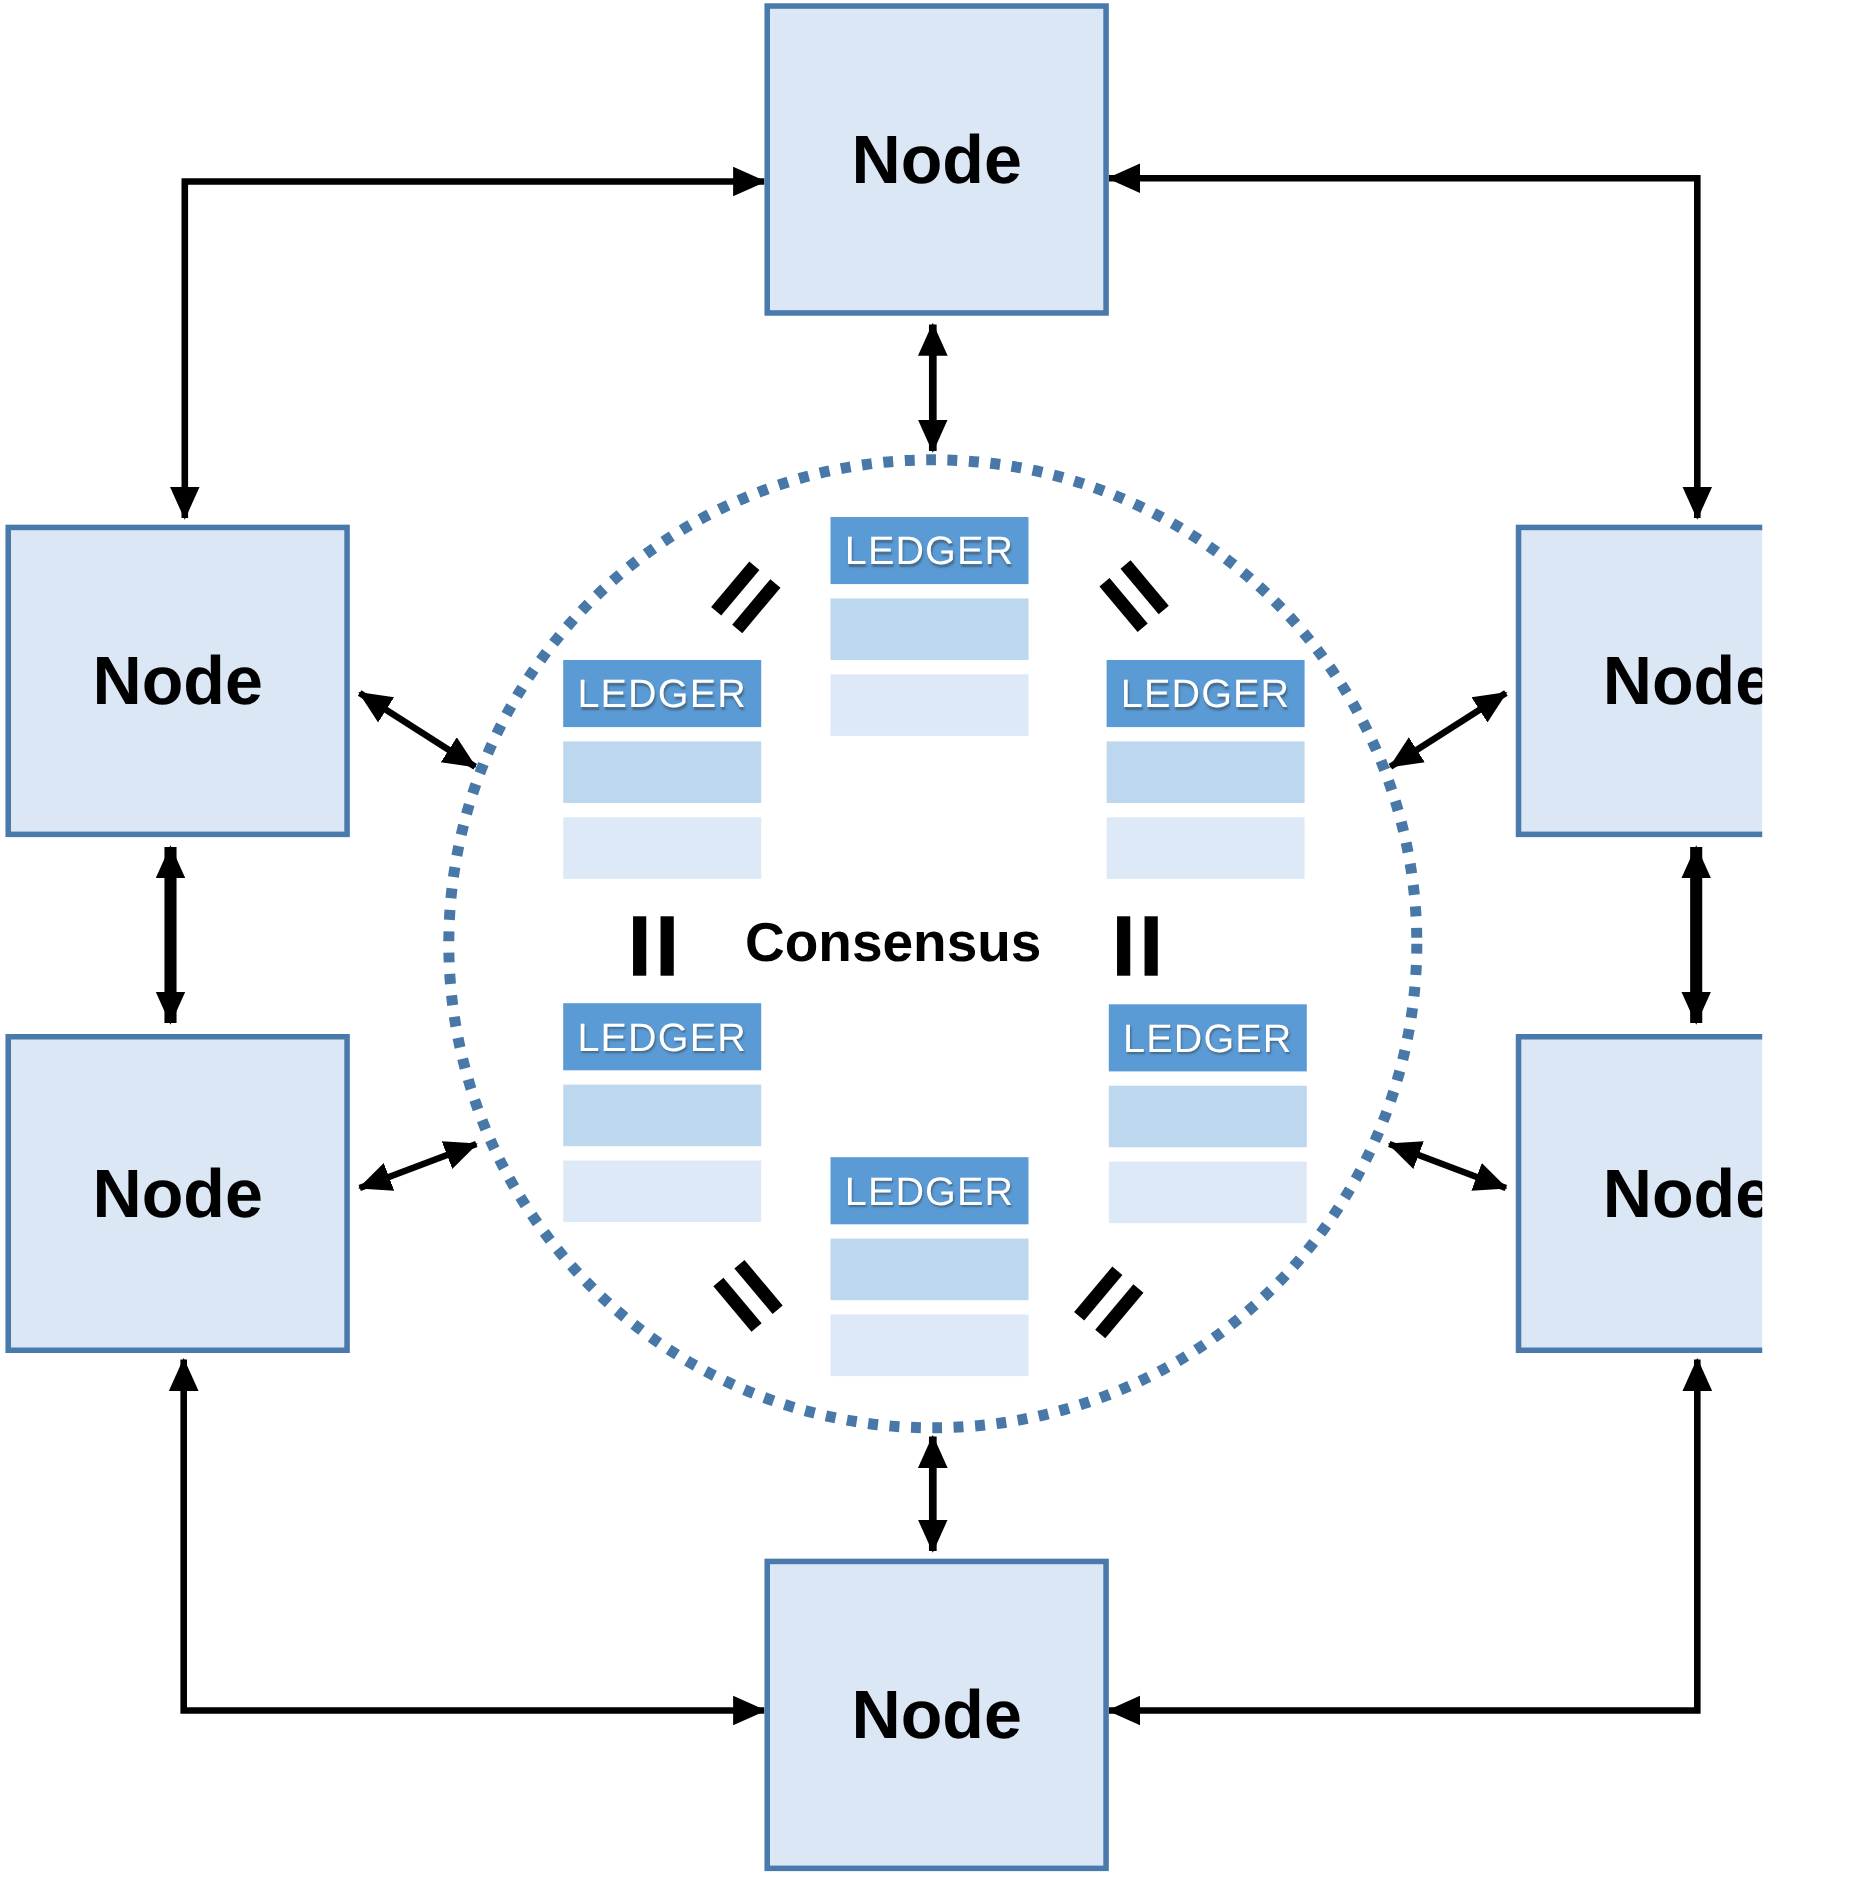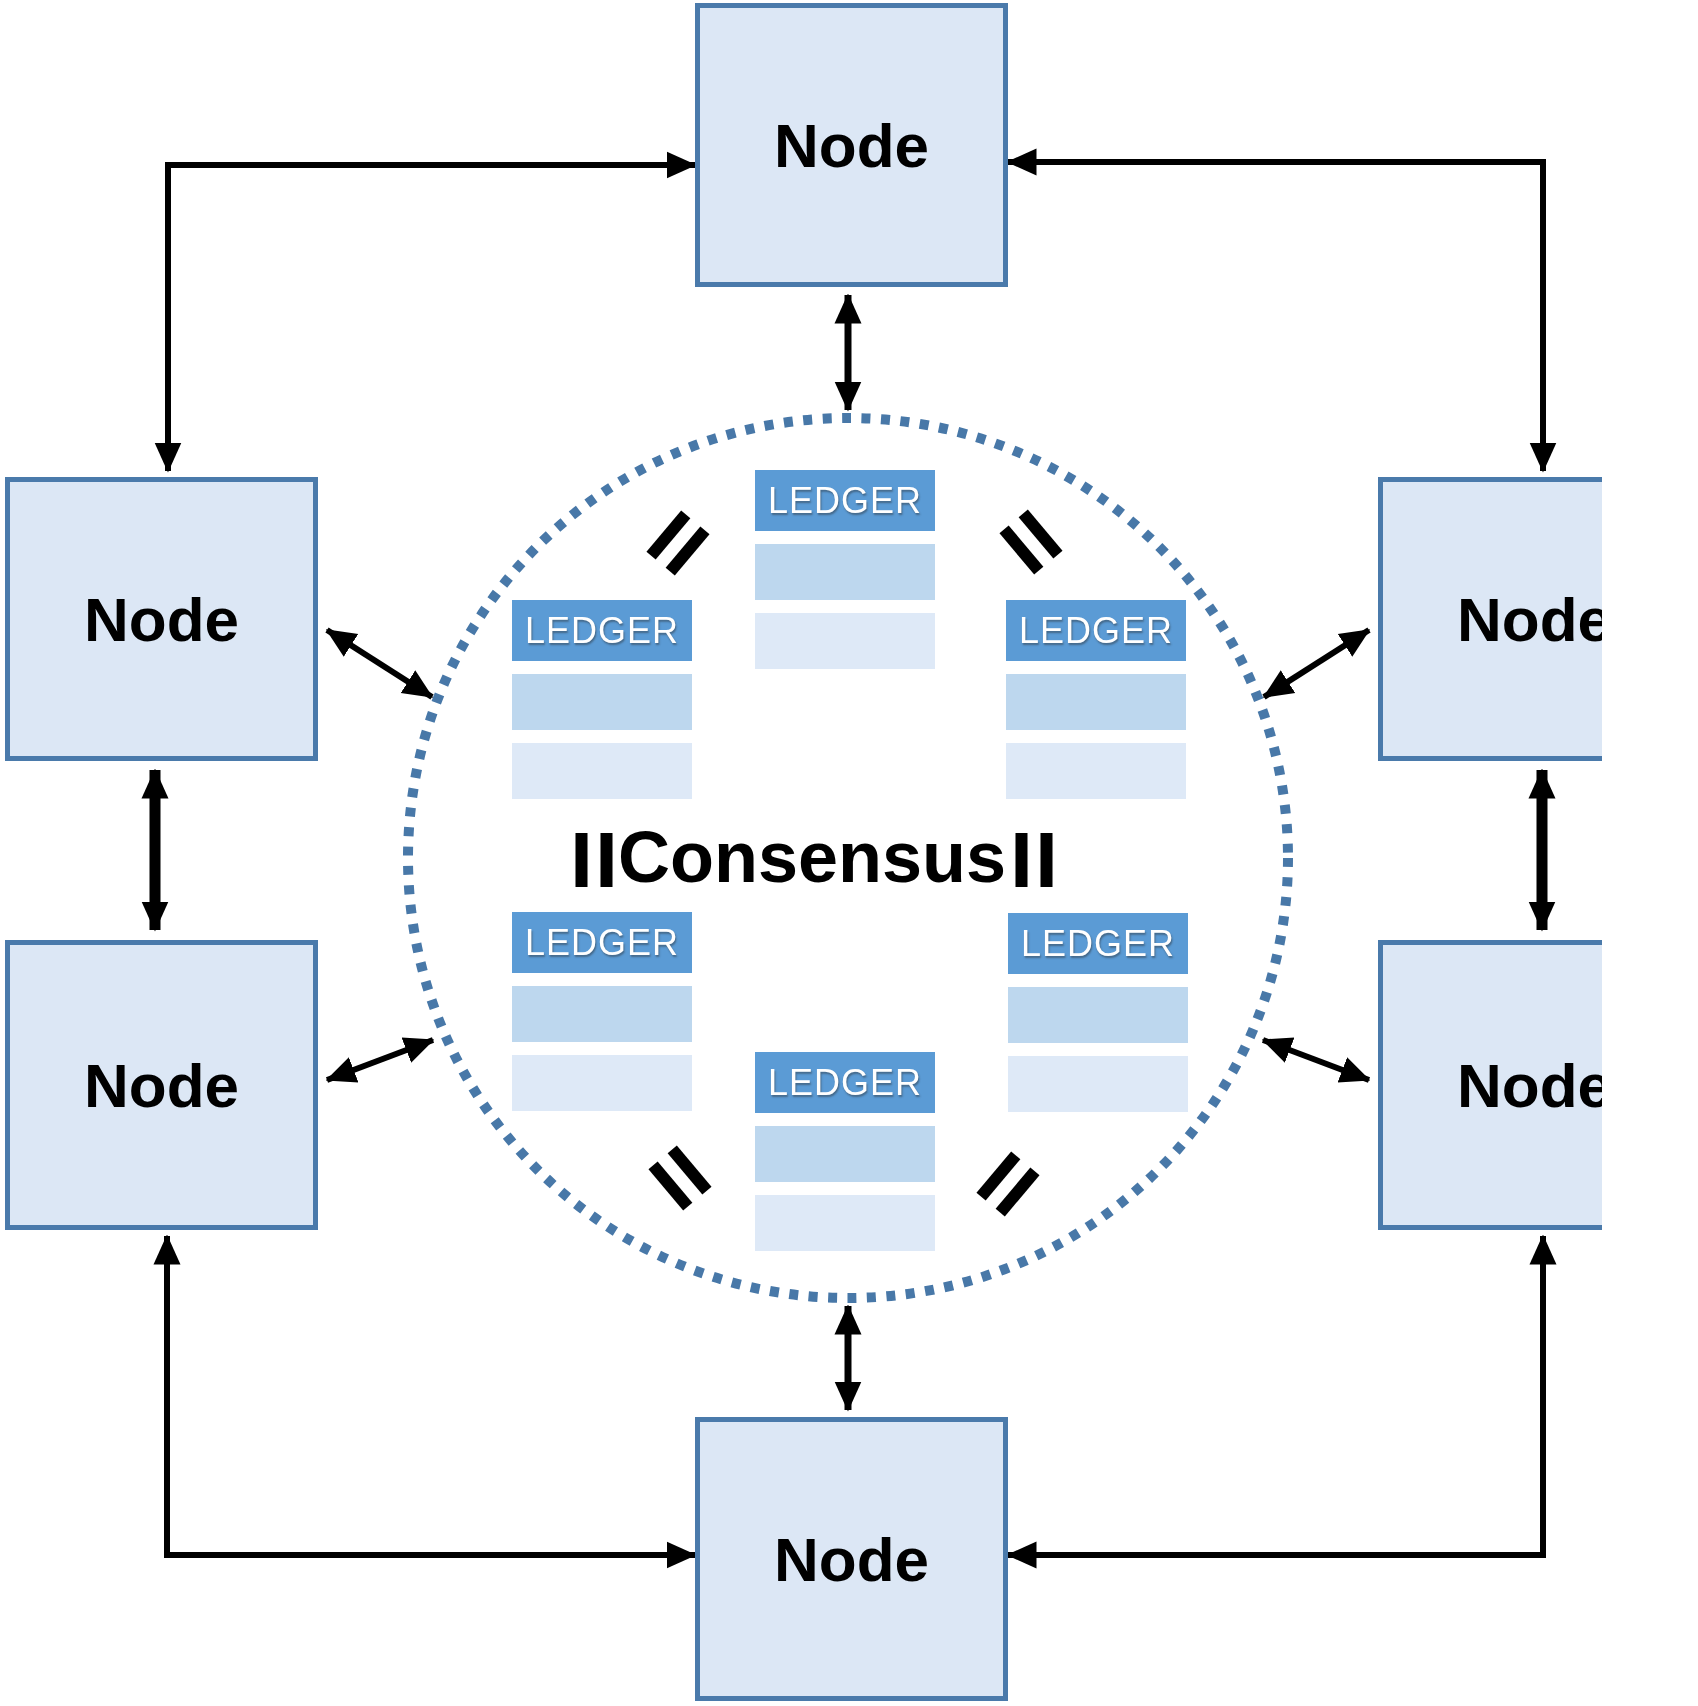--- a/index.html
+++ b/index.html
@@ -55,21 +55,21 @@
     text-shadow: 1px 2px 2px rgba(40,40,40,0.45);
   }
   .ledger-row { height: 56px; margin-top: 13px; }
   .ledger-row.r1 { background: var(--c-ledger-row-1, #bdd7ee); }
   .ledger-row.r2 { background: var(--c-ledger-row-2, #dee9f7); }
 
   .consensus {
     position: absolute;
     left: 812px; top: 857px;
     transform: translate(-50%, -50%);
-    font-size: 72px;
+    font-size: 50px;
     font-weight: bold;
     color: var(--c-label-text, #000);
     white-space: nowrap;
   }
 
   .equals { position: absolute; }
   .equals i {
     display: block;
     width: 54px;
     height: 12px;

